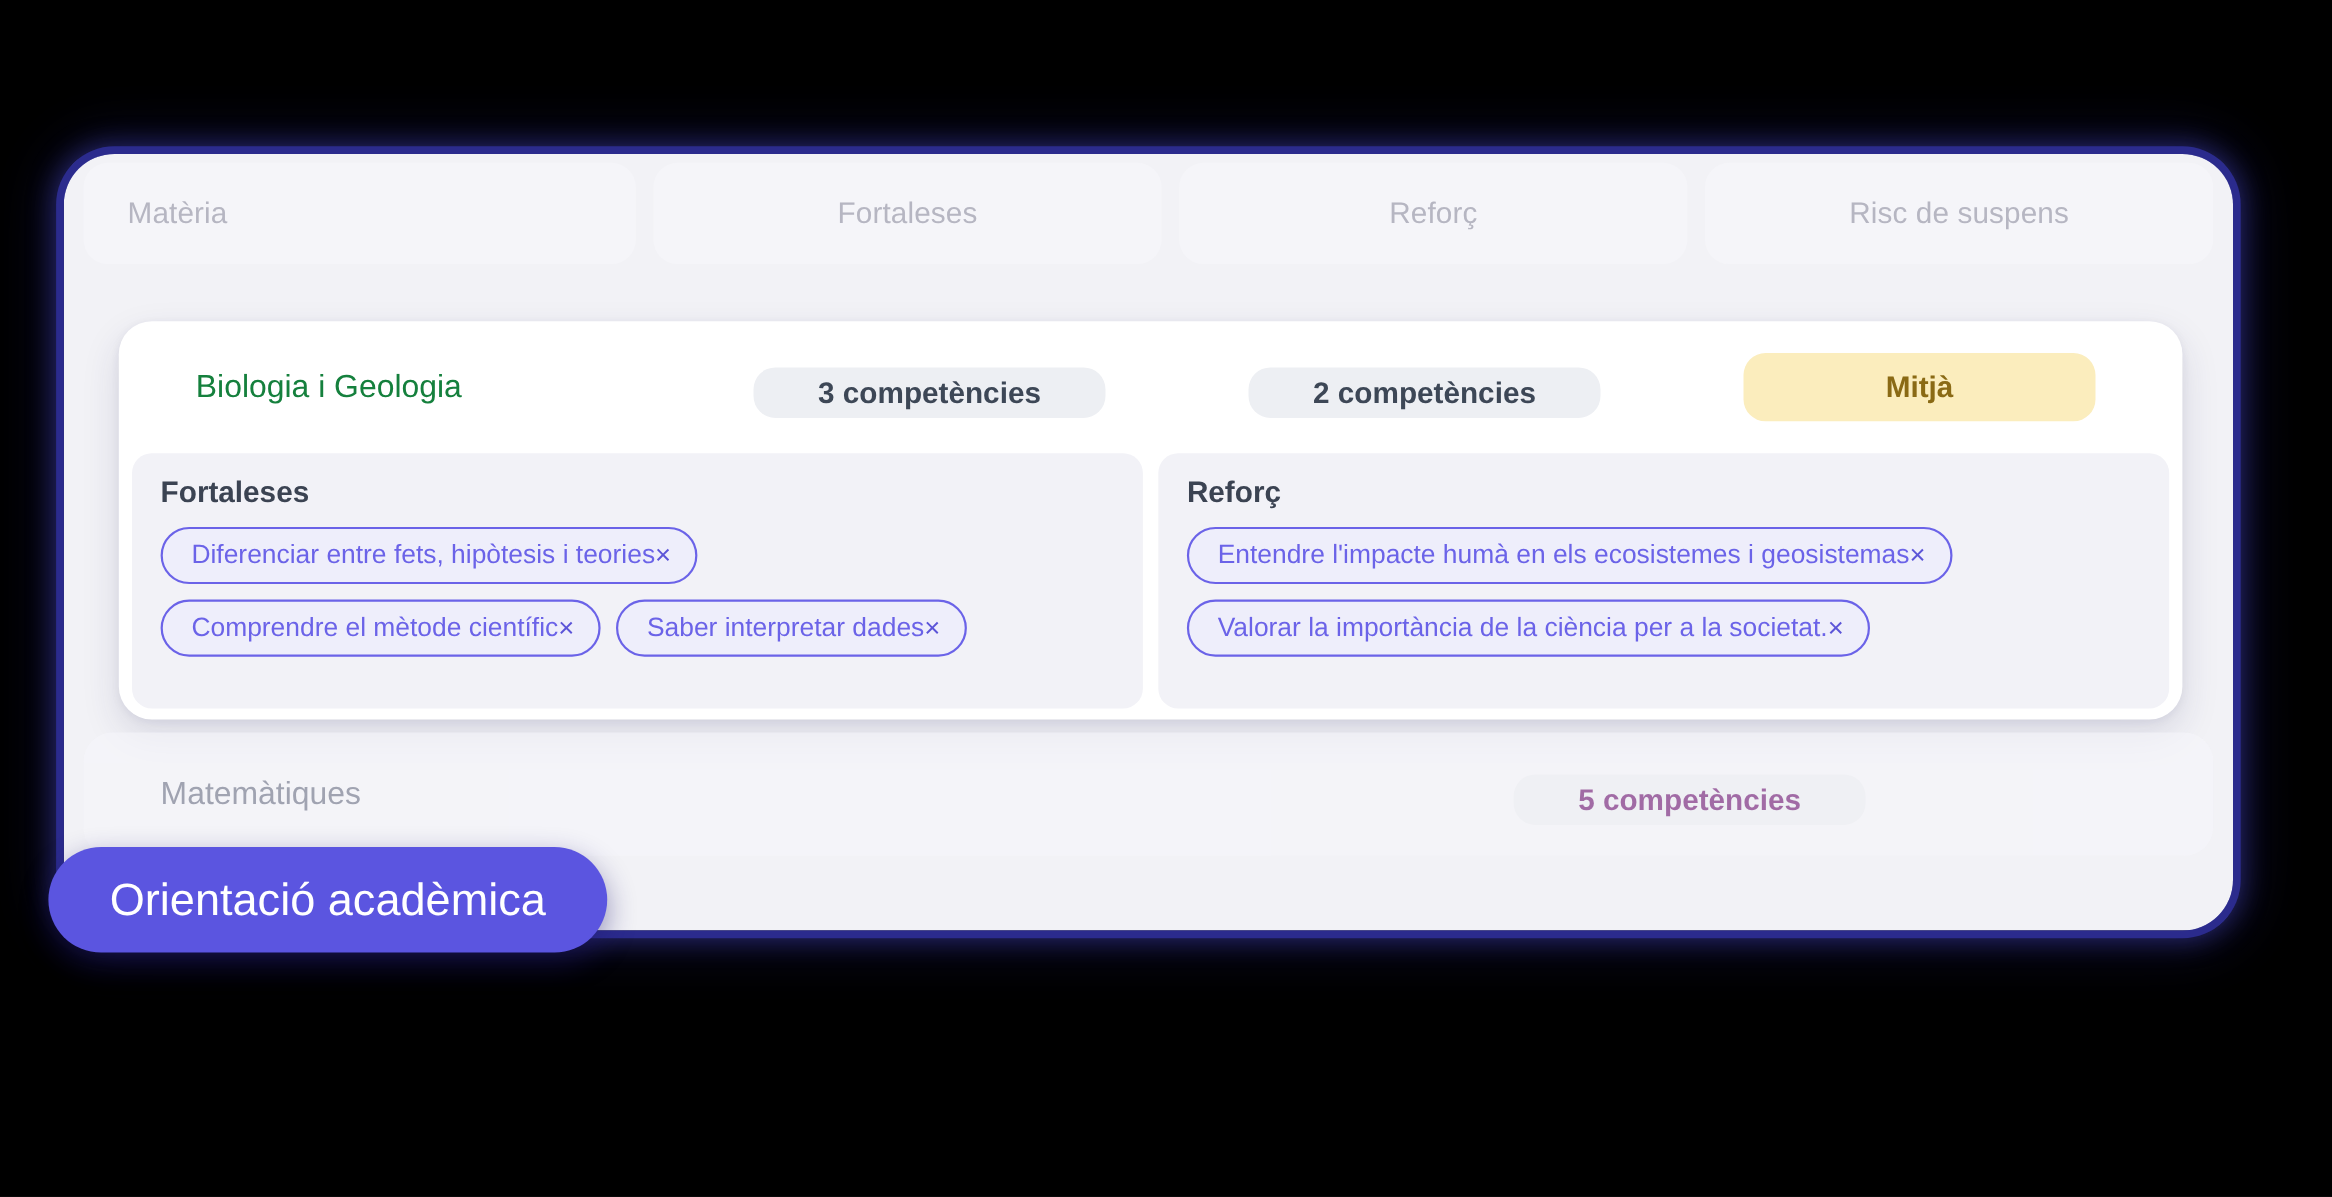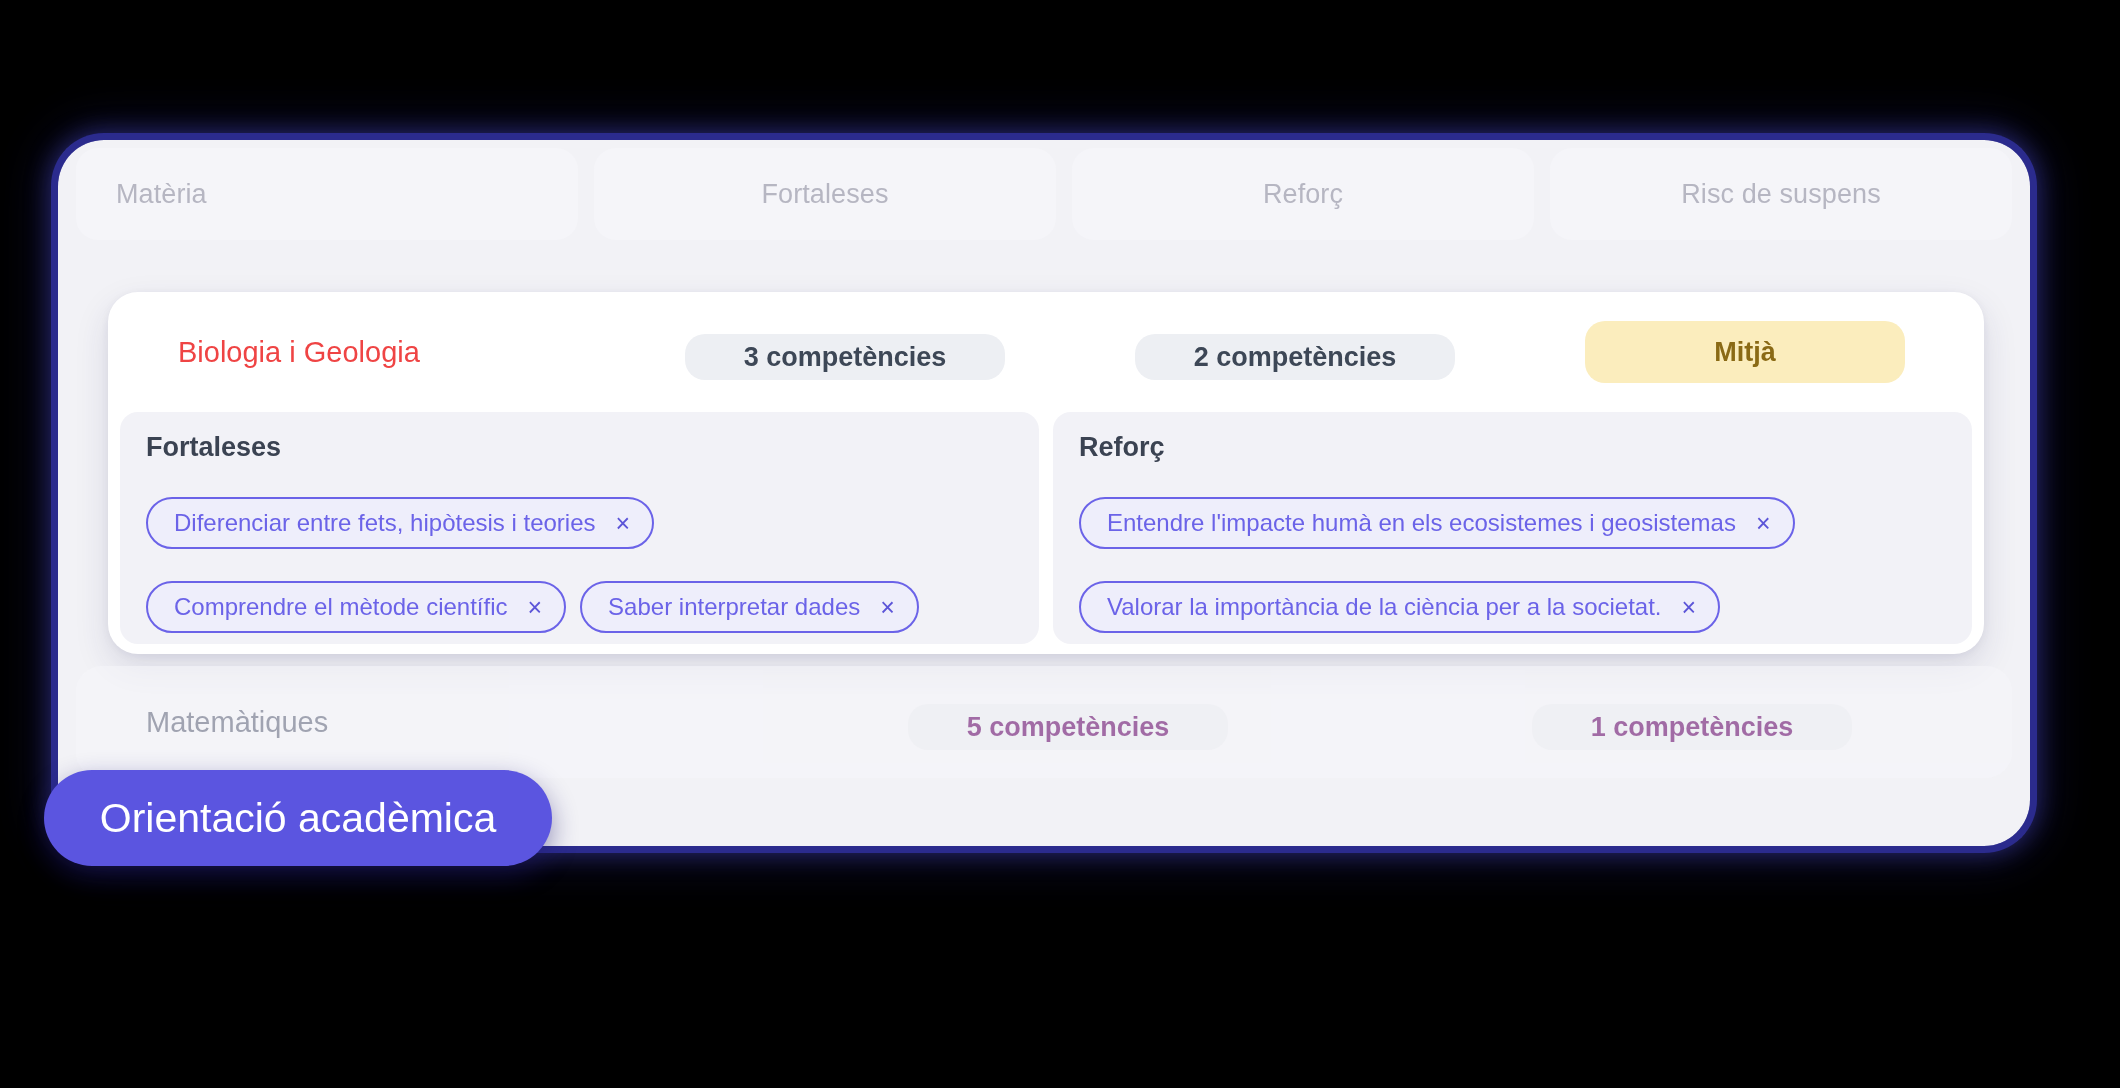--- a/index.html
+++ b/index.html
@@ -87,21 +87,21 @@
     align-items: center;
     padding: 0 22px 0 22px;
     gap: 16px;
   }
   .cell { flex: 1 1 0; display: flex; align-items: center; }
   .cell.first { padding-left: 48px; }
   .cell.center { justify-content: center; }
 
   .subject-name {
     font-size: 29px;
-    color: #ef4444;
+    color: #15803d;
   }
 
   .count-badge {
     background: #edeff3;
     border-radius: 20px;
     width: 100%;
     max-width: 320px;
     height: 46px;
     display: flex;
     align-items: center;
@@ -147,29 +147,27 @@
     font-weight: bold;
     color: #3b4352;
     margin-bottom: 16px;
   }
   .chip-rows { display: flex; flex-direction: column; gap: 14px; }
   .chip-row { display: flex; flex-wrap: wrap; gap: 14px; }
 
   .chip {
     display: inline-flex;
     align-items: center;
-    gap: 20px;
     background: #eeeefb;
     border: 2px solid #6b63e8;
     border-radius: 999px;
     padding: 10px 22px 10px 26px;
     font-size: 24px;
     color: #6b63e8;
     white-space: nowrap;
-    margin-top: 18px;
   }
   .chip-x {
     font-size: 25px;
     line-height: 1;
     color: #5c55d8;
     font-weight: 500;
   }
 
   
   #row-collapsed {
@@ -289,23 +287,20 @@
       </div>
     </div>
 
     <div id="row-collapsed">
       <div class="cell first">
         <span class="subject-name">Matemàtiques</span>
       </div>
       <div class="cell center">
         <div class="count-badge">5 competències</div>
       </div>
-      <div class="cell center">
-        <div class="count-badge">1 competències</div>
-      </div>
     </div>
 
   </div>
   <div id="frame-glow"></div>
 </div>
 
 <div id="label-pill">
   <span>Orientació acadèmica</span>
 </div>
 

